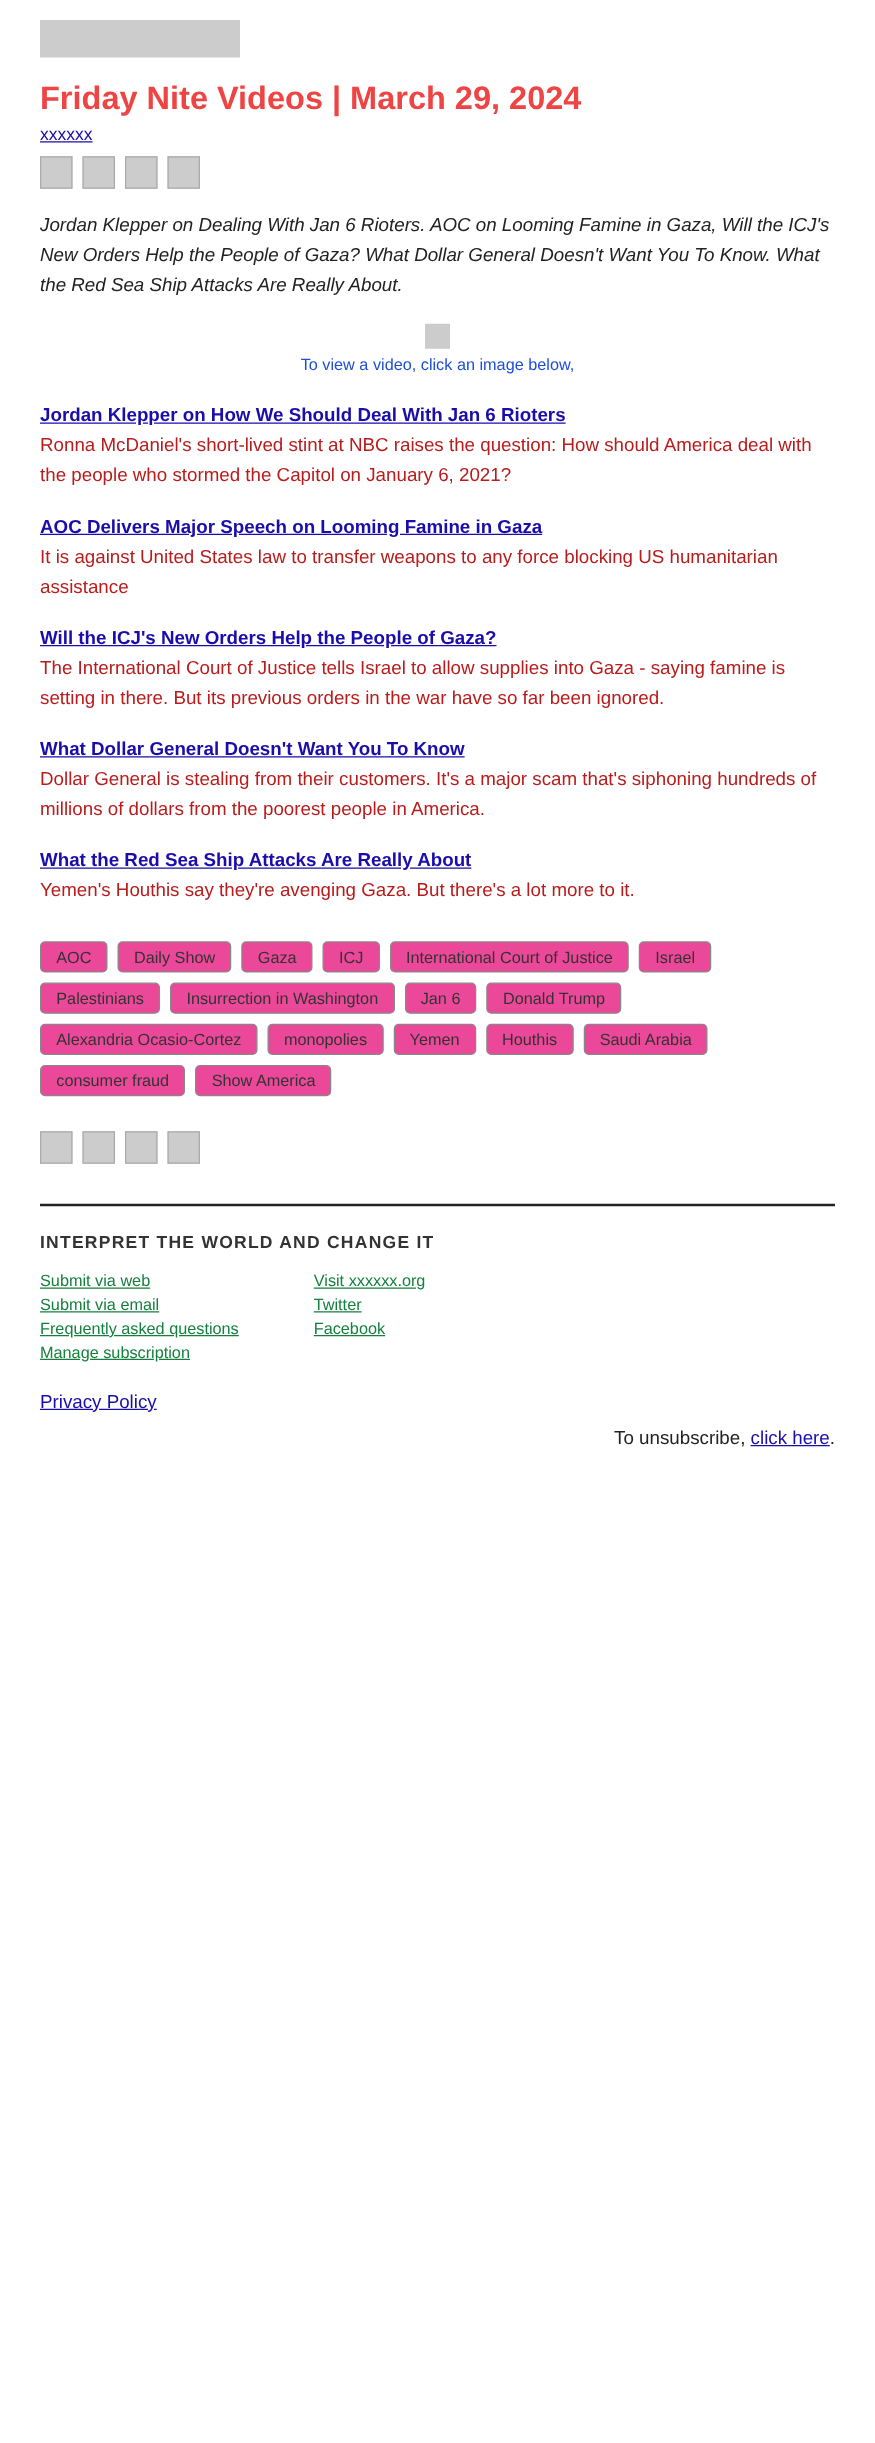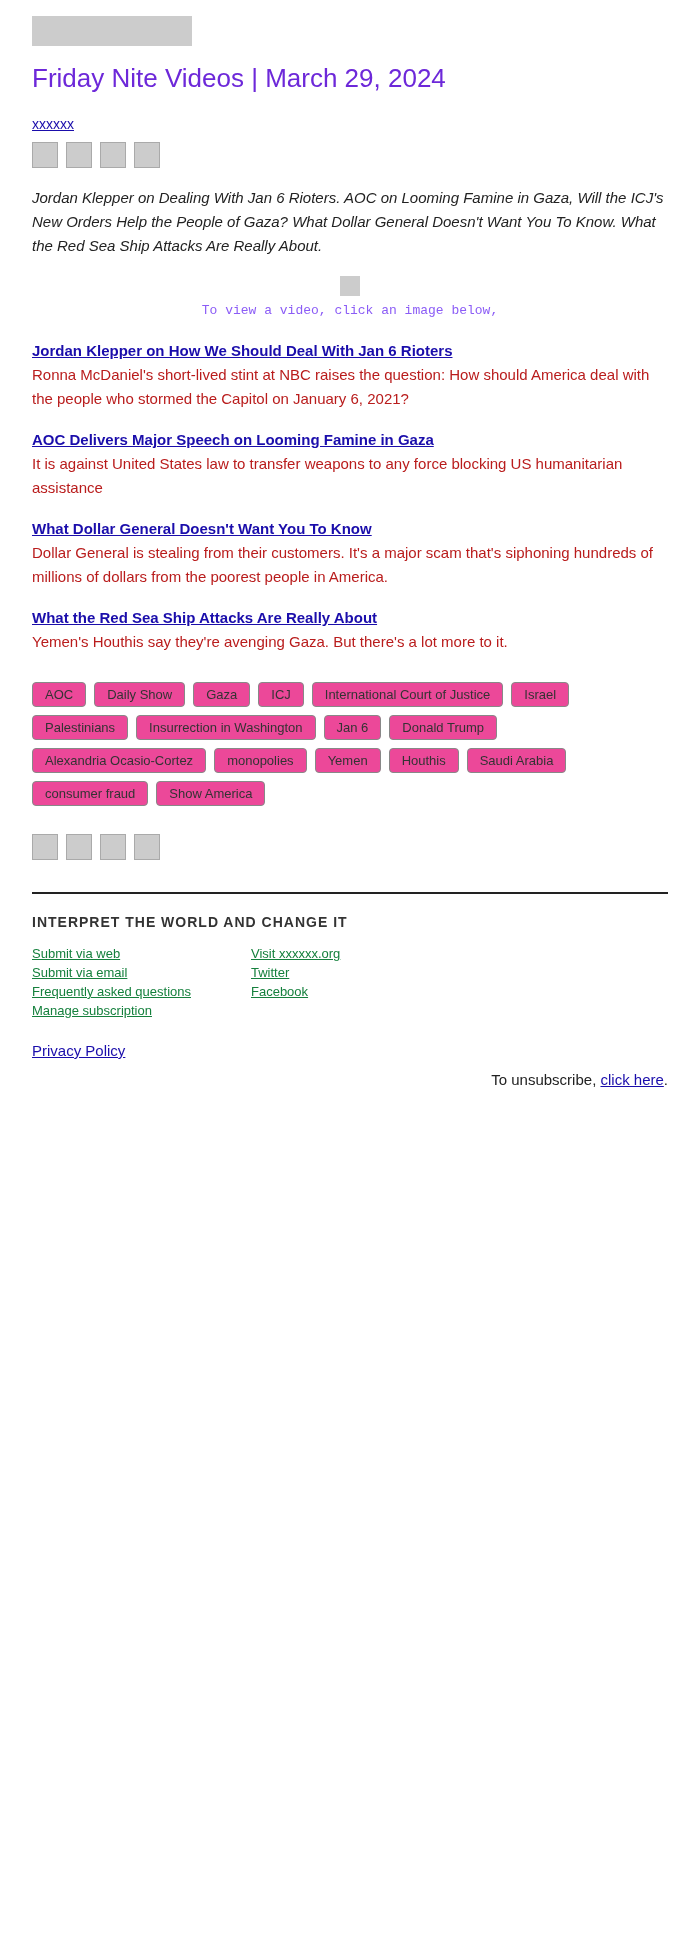--- a/index.html
+++ b/index.html
@@ -17,23 +17,23 @@
     .header-logo {
       display: block;
       width: 160px;
       height: 30px;
       background: #ccc;
       margin-bottom: 16px;
     }
 
     .page-title {
       font-size: 26px;
-      font-weight: normal;
-      color: #6d28d9;
-      margin-bottom: 20px;
+      font-weight: bold;
+      color: #ef4444;
+      margin-bottom: 3px;
       line-height: 1.3;
     }
 
     .source-link {
       display: block;
       margin-bottom: 10px;
       font-size: 14px;
     }
 
     .social-icons {
@@ -64,22 +64,21 @@
     }
     .video-prompt-icon {
       display: block;
       width: 20px;
       height: 20px;
       background: #ccc;
       margin: 0 auto 4px;
     }
     .video-prompt-text {
       font-size: 13px;
-      color: #8b5cf6;
-      font-family: Liberation Mono, monospace;
+      color: #1d4ed8;
     }
 
     .article-section {
       margin-bottom: 20px;
     }
 
     .article-title {
       font-size: 15px;
       font-weight: bold;
       color: #1a0dab;
@@ -186,20 +185,24 @@
   <div class="article-section">
     <a class="article-title" href="#">Jordan Klepper on How We Should Deal With Jan 6 Rioters</a>
     <p class="article-desc">Ronna McDaniel's short-lived stint at NBC raises the question: How should America deal with the people who stormed the Capitol on January 6, 2021?</p>
   </div>
 
   <div class="article-section">
     <a class="article-title" href="#">AOC Delivers Major Speech on Looming Famine in Gaza</a>
     <p class="article-desc">It is against United States law to transfer weapons to any force blocking US humanitarian assistance</p>
   </div>
 
+  <div class="article-section">
+    <a class="article-title" href="#">Will the ICJ's New Orders Help the People of Gaza?</a>
+    <p class="article-desc">The International Court of Justice tells Israel to allow supplies into Gaza - saying famine is setting in there. But its previous orders in the war have so far been ignored.</p>
+  </div>
 
   <div class="article-section">
     <a class="article-title" href="#">What Dollar General Doesn't Want You To Know</a>
     <p class="article-desc">Dollar General is stealing from their customers. It's a major scam that's siphoning hundreds of millions of dollars from the poorest people in America.</p>
   </div>
 
   <div class="article-section">
     <a class="article-title" href="#">What the Red Sea Ship Attacks Are Really About</a>
     <p class="article-desc">Yemen's Houthis say they're avenging Gaza. But there's a lot more to it.</p>
   </div>

